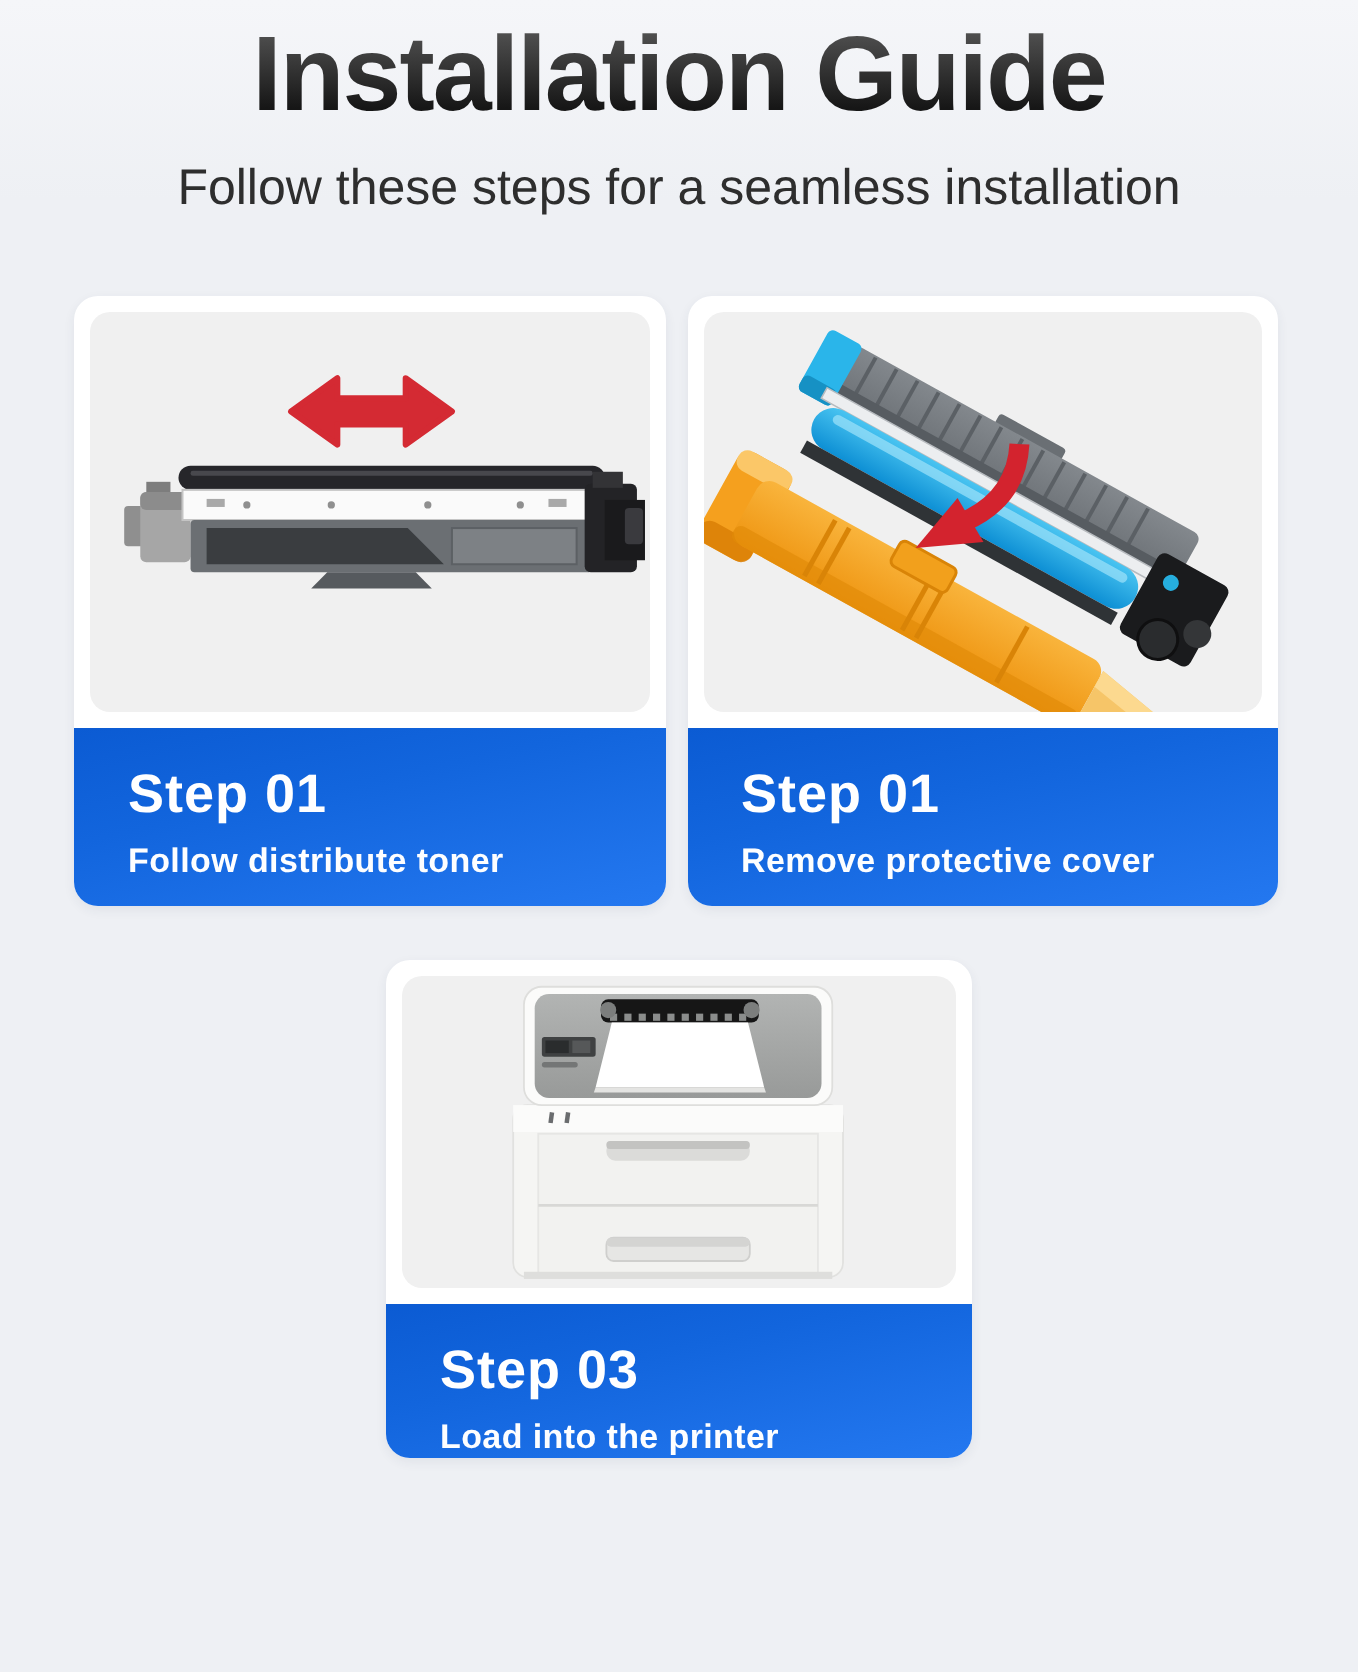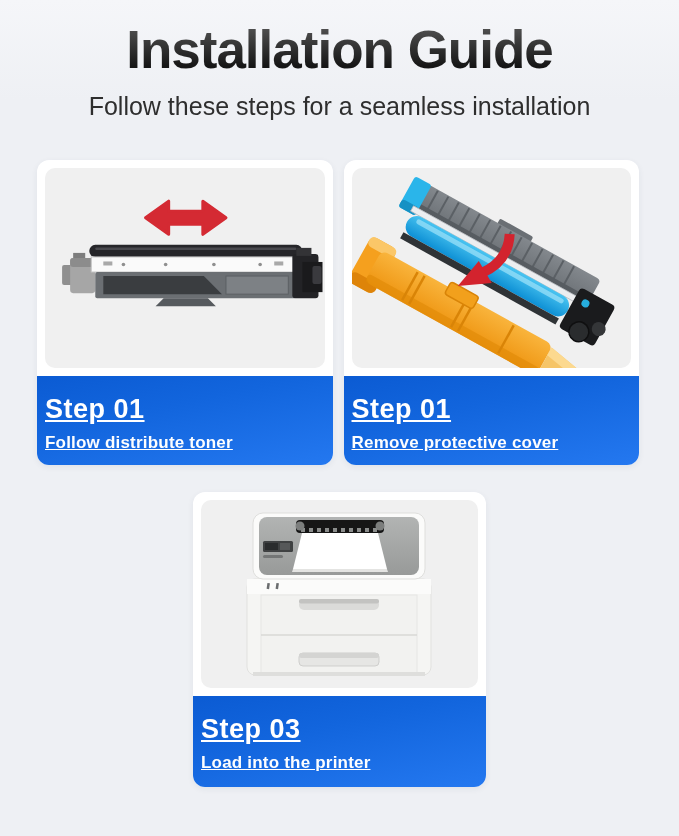--- a/index.html
+++ b/index.html
@@ -6,21 +6,21 @@
   body{
     width:679px;height:836px;
     background:linear-gradient(180deg,#f5f6f9 0%,#eef0f4 12%,#eef0f4 100%);
     font-family:"Liberation Sans", sans-serif;
     overflow:hidden;
     position:relative;
   }
   .page{width:679px;height:836px;position:relative;}
 
   
-  header{padding-top:20px;text-align:center;}
+  header{padding-top:8px;text-align:center;}
   h1{
     margin:0;
     font-size:53px;
     line-height:1.12;
     font-weight:bold;
     letter-spacing:-1px;
     color:#242424;
   }
   @supports (-webkit-background-clip:text){
     h1{
@@ -45,39 +45,38 @@
   }
   .card{
     background:#ffffff;
     border-radius:12px;
     overflow:hidden;
     display:flex;
     flex-direction:column;
     box-shadow:0 2px 6px rgba(40,55,90,0.07);
   }
   .card-top{flex:1 1 auto;}
-  .card-bottom{width:293px;height:295px;margin:27px auto 0;}
+  .card-bottom{width:293px;height:249px;margin:27px auto 0;}
   .cards-row .card{flex:1 1 0;height:305px;}
 
   .imgpanel{
     margin:8px;
     background:#f0f0f0;
     border-radius:10px;
     height:188px;
     overflow:hidden;
   }
   .card-bottom .imgpanel{height:174px;}
   .imgpanel svg{display:block;width:100%;height:100%;}
 
   .step-footer{
     flex:1 1 auto;
     background:linear-gradient(168deg,#0b5bd3 0%,#1265dd 38%,#2478f0 100%);
-    padding:18px 24px 0 8px;
+    padding:18px 24px 0 27px;
     color:#ffffff;
-    text-decoration:underline;
   }
   .step-label{
     font-size:27px;
     font-weight:bold;
     letter-spacing:0.5px;
     line-height:1.15;
   }
   .step-desc{
     margin-top:8px;
     font-size:17px;

